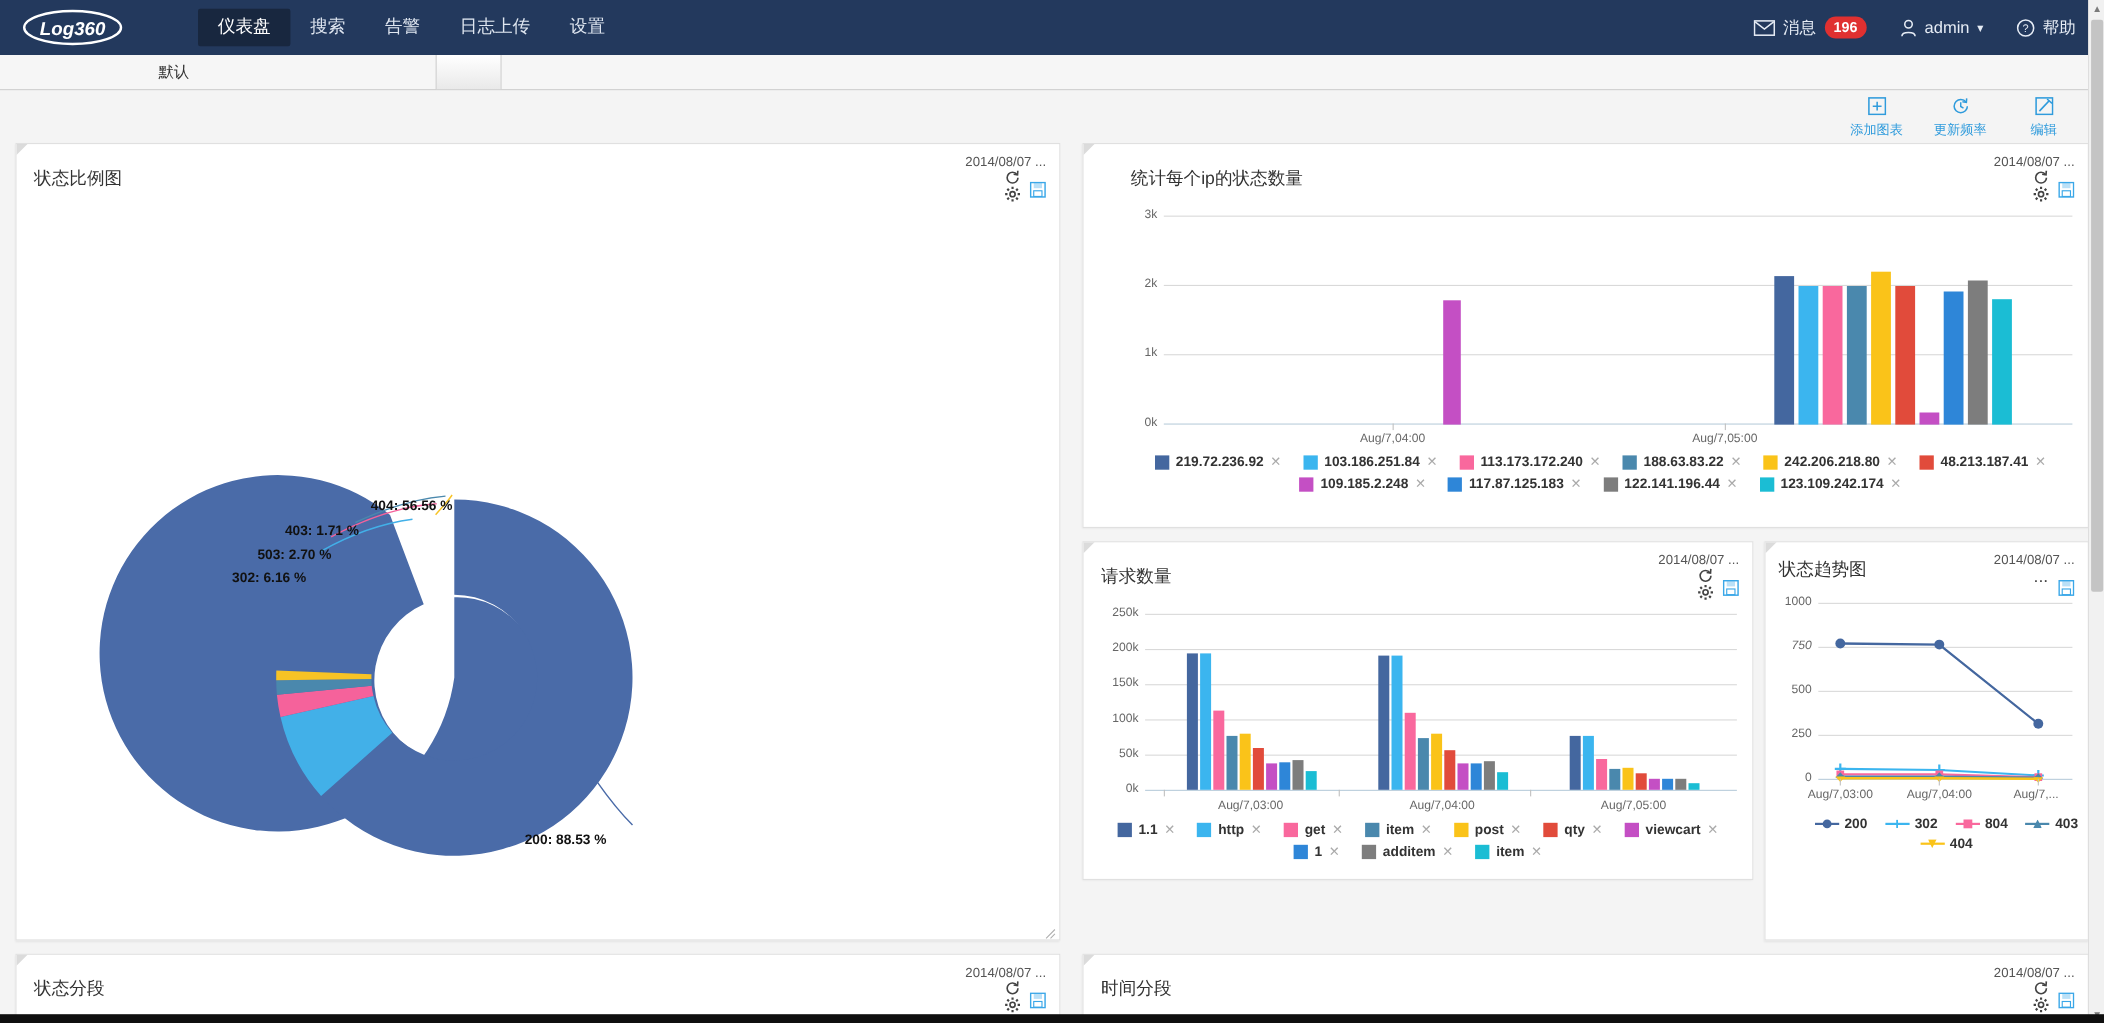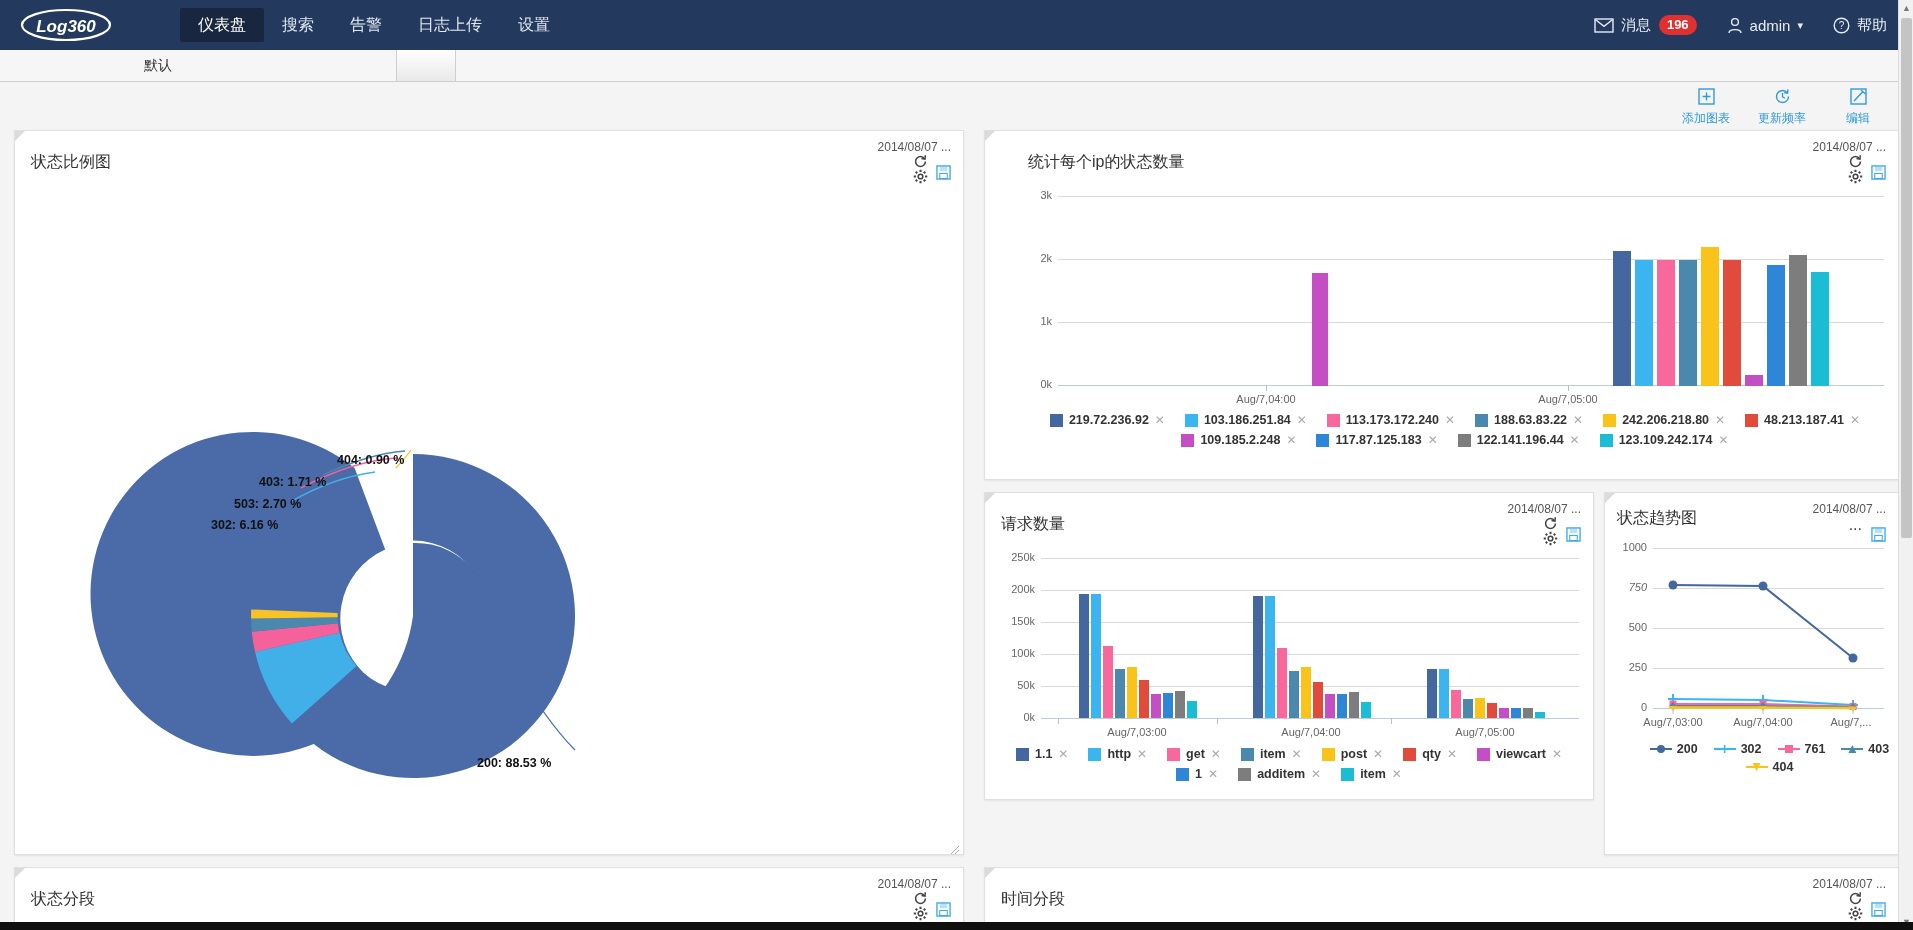--- a/index.html
+++ b/index.html
@@ -282,21 +282,21 @@
             <path d="M 286 300 C 320 282 350 272 382 270" stroke="#f5629b"></path>
             <path d="M 308 287 C 340 272 365 265 390 263" stroke="#4a88ad"></path>
             <path d="M 381 280 C 388 272 392 268 396 262" stroke="#f7c325"></path>
             <path d="M 528 523 C 540 540 550 552 560 562" stroke="#4a6ba8"></path>
           </g>
         </svg>
 
         <div class="pielabel" style="left:196px;top:330px;">302: 6.16 %</div>
         <div class="pielabel" style="left:219px;top:309px;">503: 2.70 %</div>
         <div class="pielabel" style="left:244px;top:287px;">403: 1.71 %</div>
-        <div class="pielabel" style="left:322px;top:265px;">404: 0.90 %</div>
+        <div class="pielabel" style="left:322px;top:265px;">404: 56.56 %</div>
         <div class="pielabel" style="left:462px;top:568px;">200: 88.53 %</div>
       </div>
       <div class="resize-grip">
         <svg width="10" height="10" viewBox="0 0 10 10">
             <path d="M9 1 L1 9 M9 5 L5 9" stroke="#b0b0b0" stroke-width="1"></path>
           </svg>
       </div>
     </div>
 
     <div style="display:flex;flex-direction:column;gap:12px;">
@@ -638,21 +638,21 @@
                   <i style="background:#3bb5ef"></i>
                   <b style="background:#3bb5ef;clip-path:polygon(40% 0,60% 0,60% 40%,100% 40%,100% 60%,60% 60%,60% 100%,40% 100%,40% 60%,0 60%,0 40%,40% 40%)"></b>
                 </span>
                 <span>302</span>
               </div>
             <div class="li">
                 <span class="mk">
                   <i style="background:#f9689d"></i>
                   <b style="background:#f9689d"></b>
                 </span>
-                <span>761</span>
+                <span>804</span>
               </div>
             <div class="li">
                 <span class="mk">
                   <i style="background:#4a88ad"></i>
                   <b style="background:#4a88ad;clip-path:polygon(50% 0,100% 100%,0 100%)"></b>
                 </span>
                 <span>403</span>
               </div>
             <div class="li">
                 <span class="mk">

